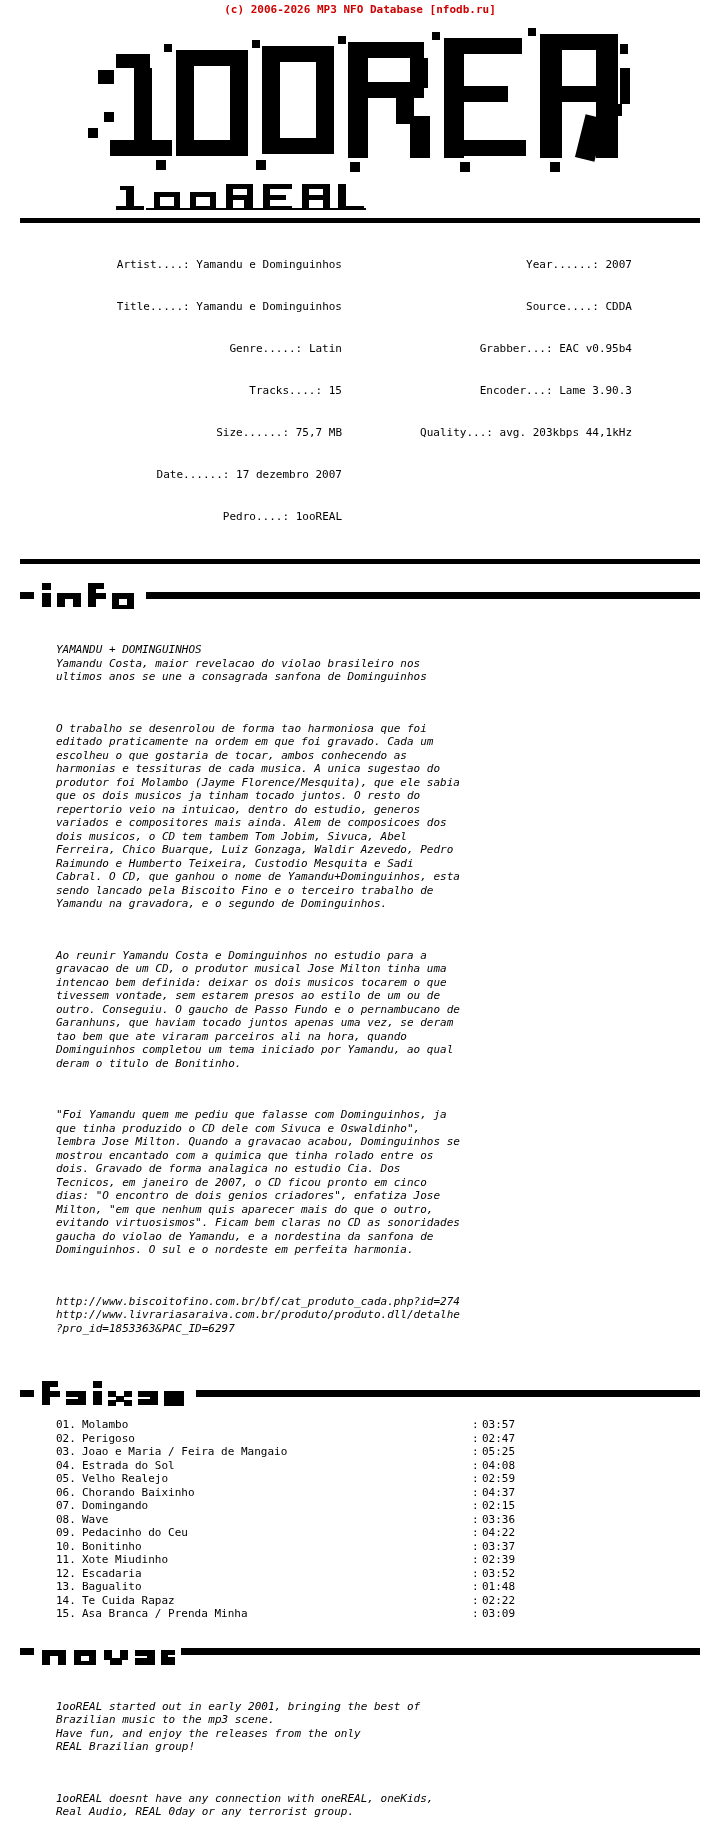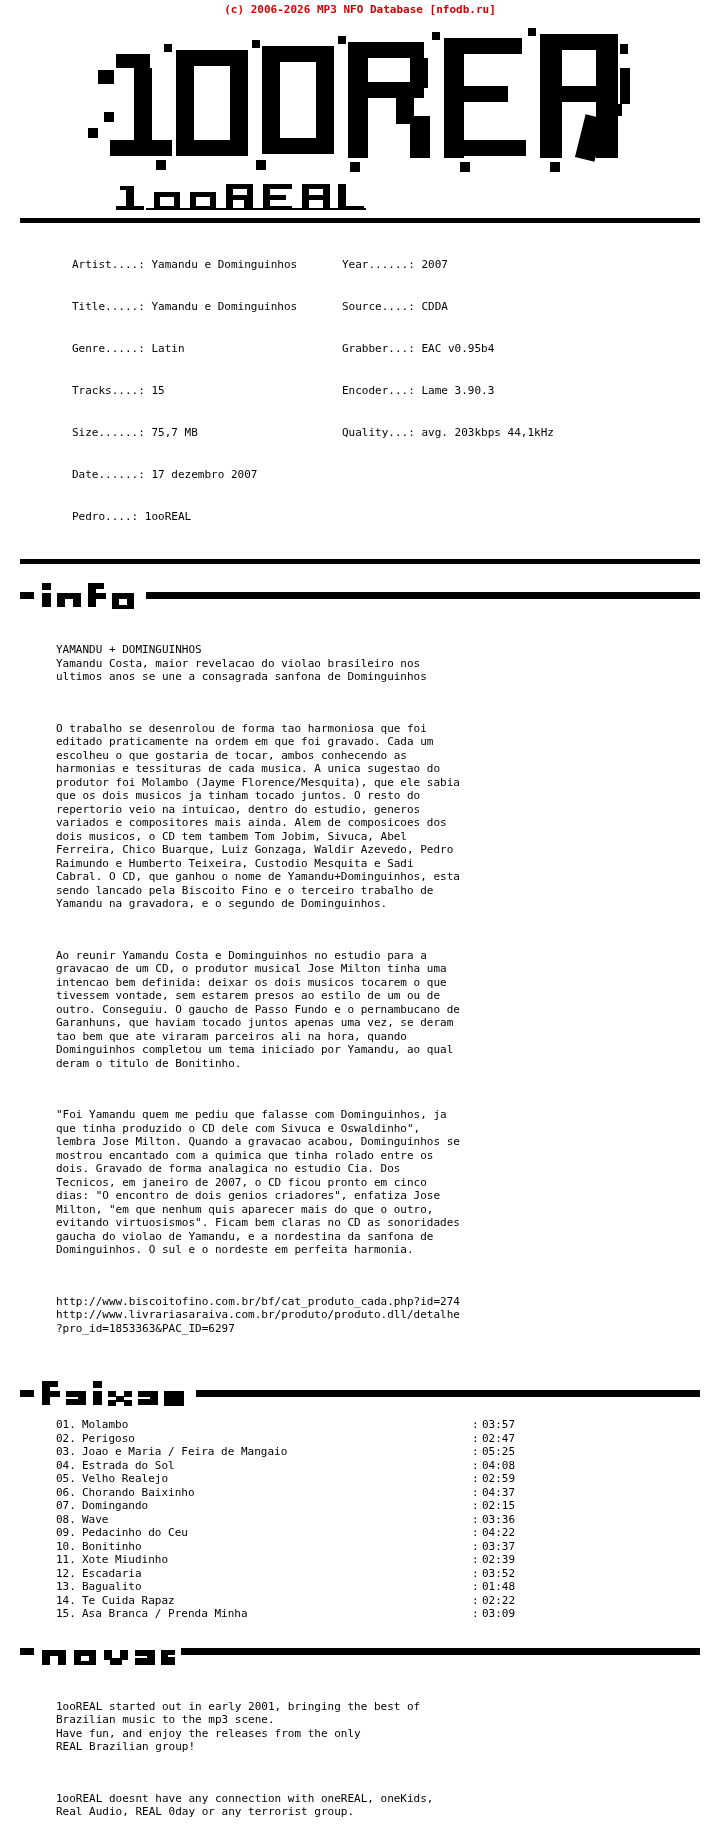--- a/index.html
+++ b/index.html
@@ -40,20 +40,21 @@
     margin: 8px 20px 0 20px;
     border-top: 5px solid #000;
     border-bottom: 5px solid #000;
     padding: 7px 0 7px 0;
   }
   .infogrid {
     display: flex;
     font-size: 11px;
     line-height: 14px;
     padding-left: 52px;
+    text-align: right;
   }
   .infocol {
     white-space: pre;
   }
   .infocol.left { width: 270px; }
   .infocol.right { width: 290px; }
   .irow { display: block; }
   .ikey { display: inline-block; }
   .ival { display: inline-block; }
 
@@ -81,20 +82,21 @@
   }
   .section-head svg { display:block; }
 
   .textblock {
     margin: 6px 0 0 0;
     padding: 0 30px 0 56px;
     font-size: 11px;
     line-height: 13.5px;
     white-space: pre-wrap;
     font-family: "DejaVu Sans Mono", "Liberation Mono", monospace;
+    font-style: italic;
   }
   .para { margin: 0 0 11px 0; white-space: pre; }
   .para:last-child { margin-bottom: 0; }
 
   .tracklist {
     margin: 10px 0 0 0;
     padding: 0 0 0 56px;
     font-size: 11px;
     line-height: 13.5px;
   }

